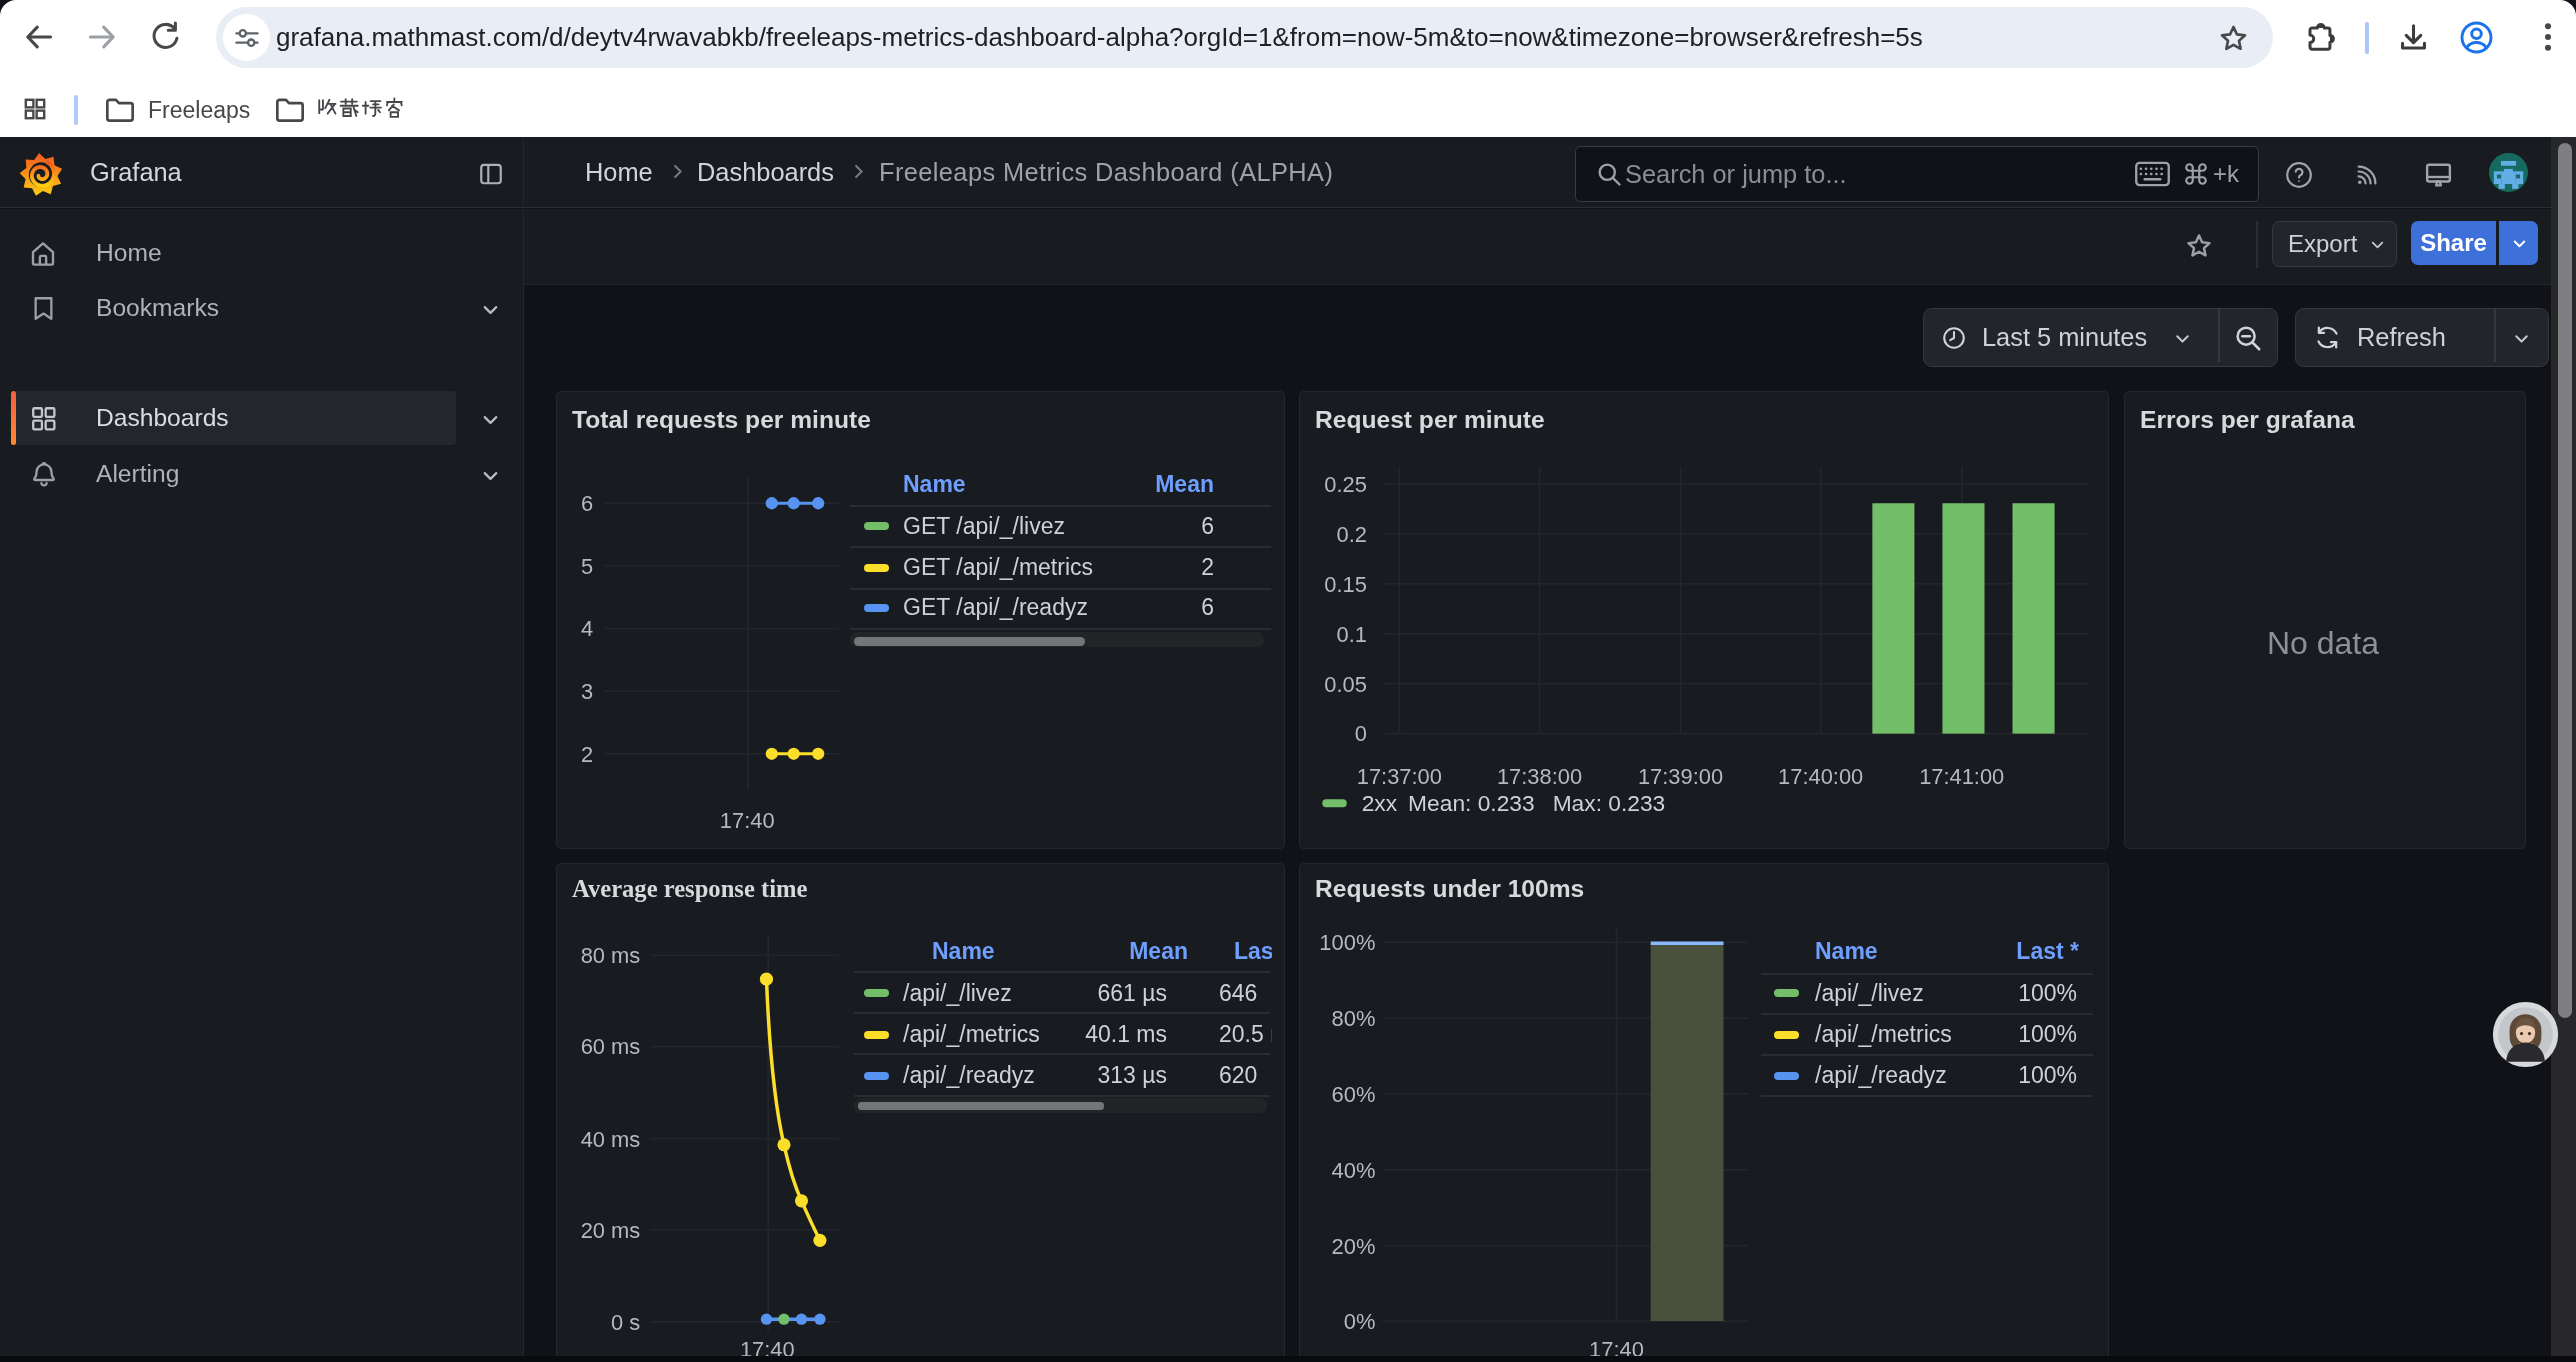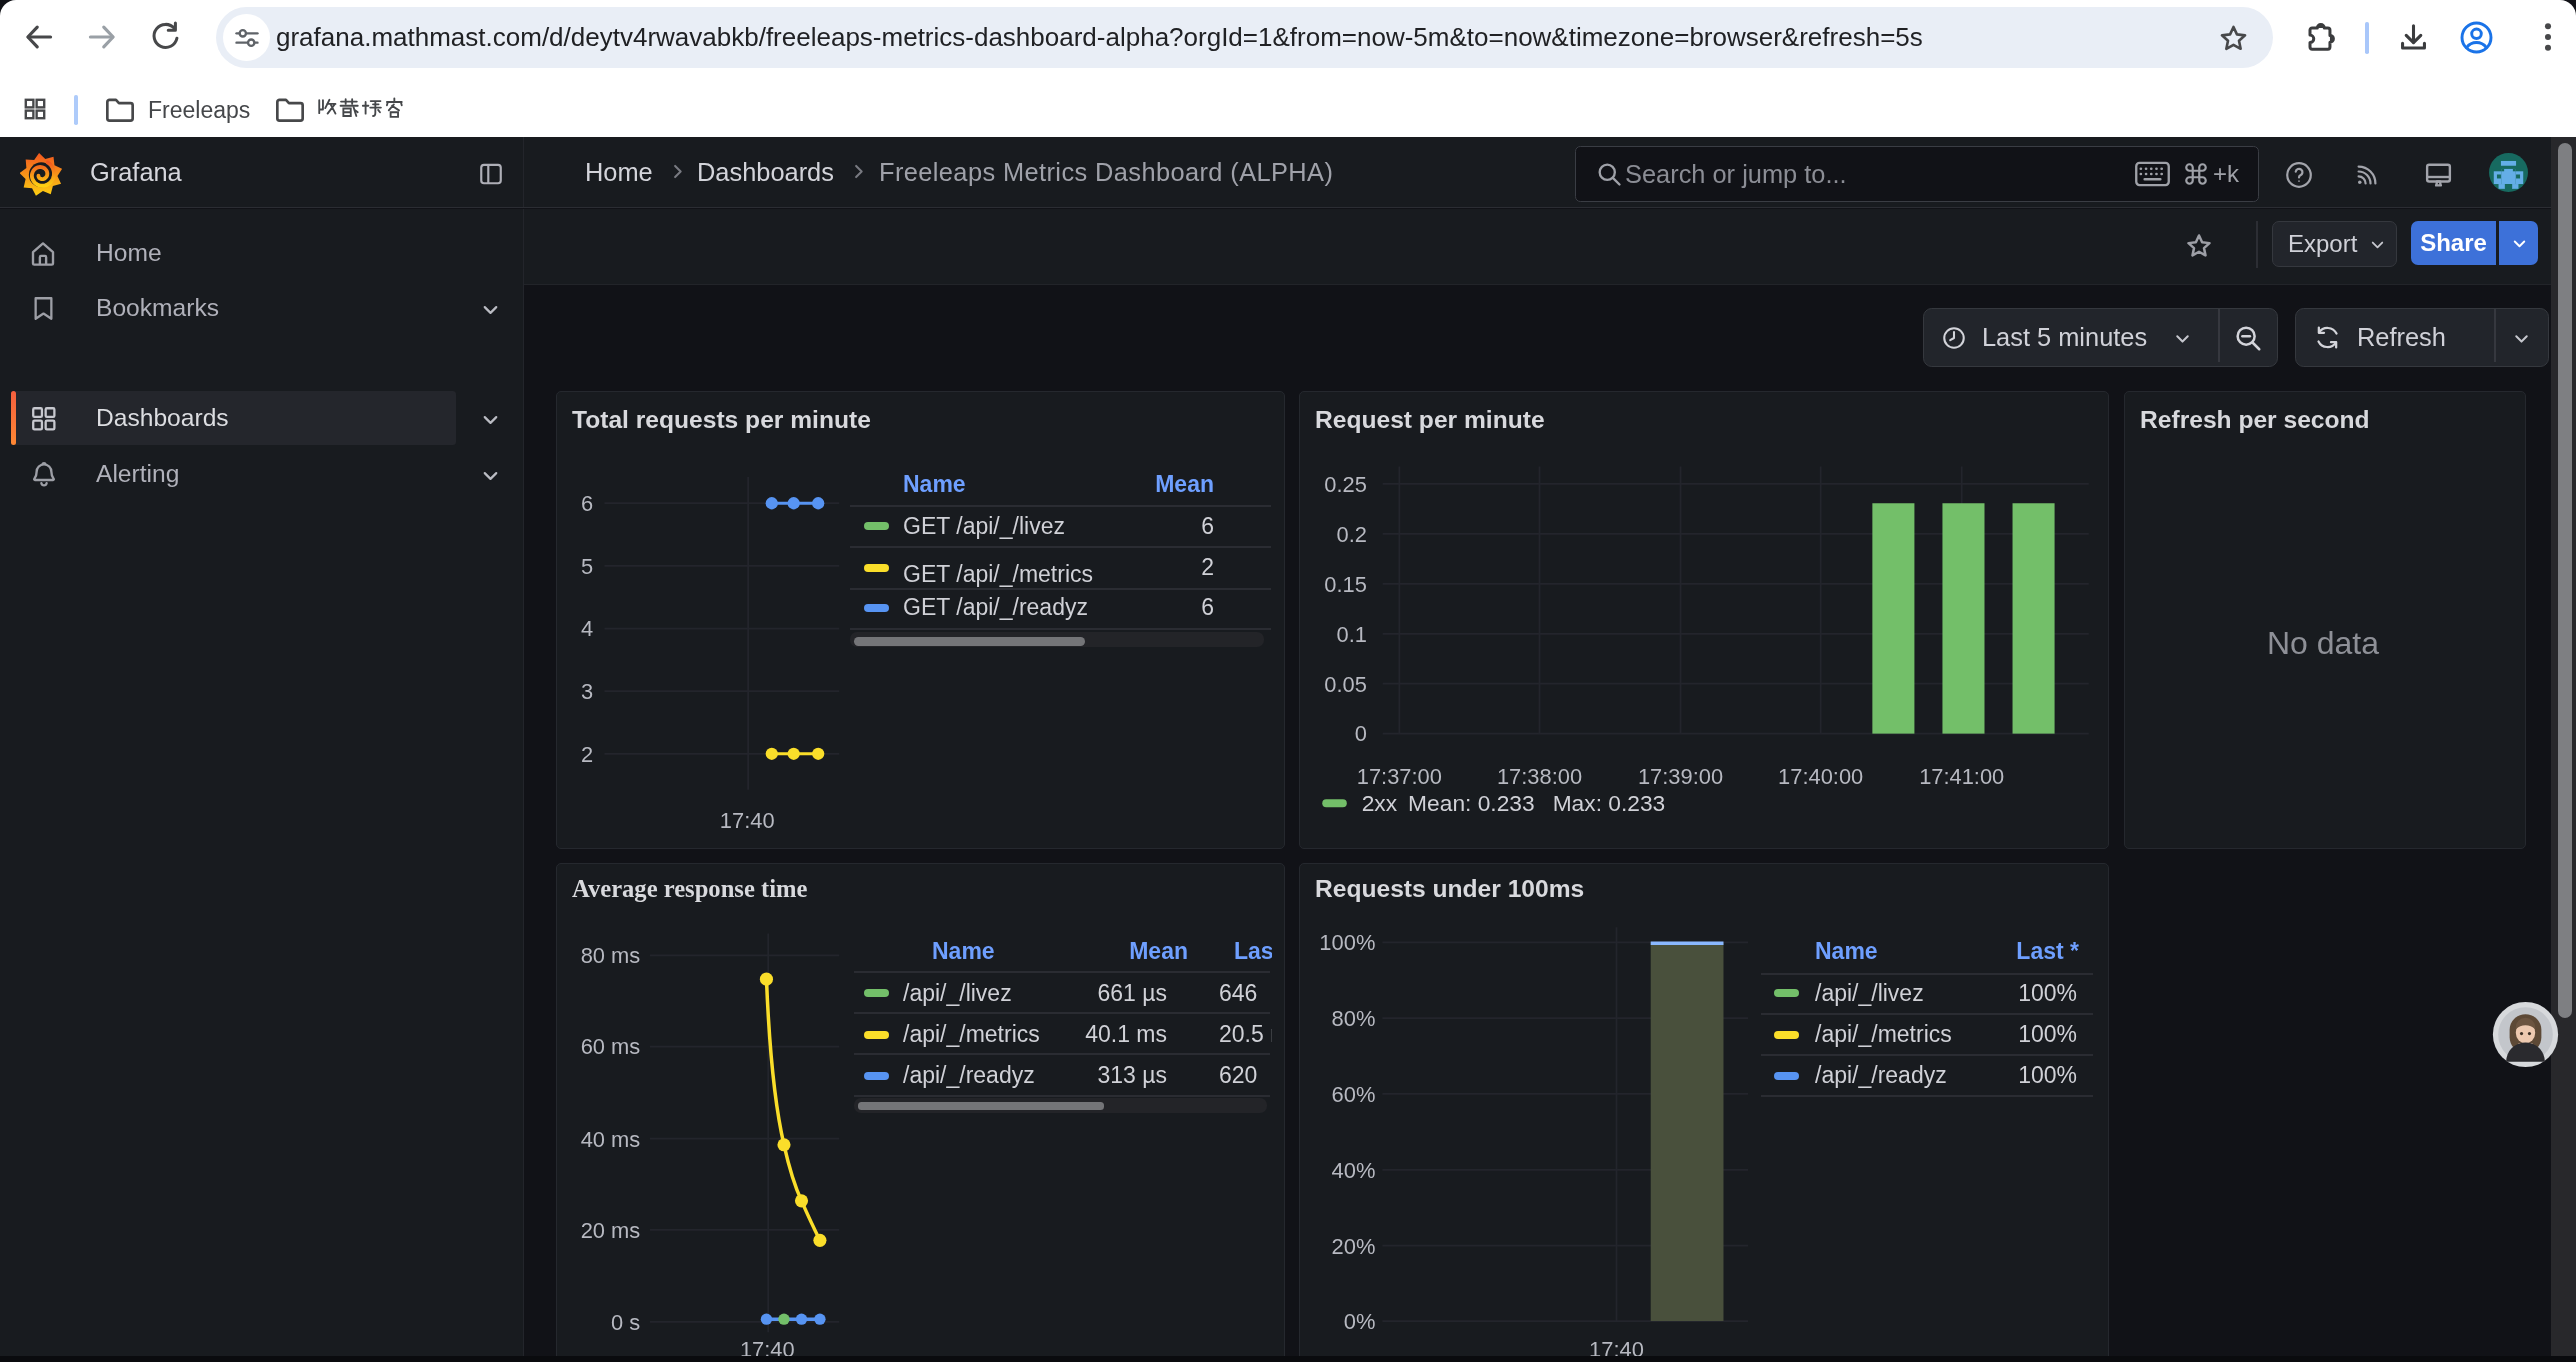--- a/index.html
+++ b/index.html
@@ -338,21 +338,21 @@
       <div class="abs" style="left:346px;top:73px;height:39px;line-height:39px;font-size:23px;font-weight:700;color:#6e9fff;">Name</div>
       <div class="abs" style="left:293px;top:73px;width:364px;height:39px;line-height:39px;font-size:23px;font-weight:700;color:#6e9fff;text-align:right;">Mean</div>
       <div class="abs" style="left:293px;top:113px;width:421px;height:1.8px;background:#2a2c32;"></div>
       <div class="abs" style="left:293px;top:154px;width:421px;height:1.8px;background:#2a2c32;"></div>
       <div class="abs" style="left:293px;top:196px;width:421px;height:1.8px;background:#2a2c32;"></div>
       <div class="abs" style="left:293px;top:236px;width:421px;height:1.8px;background:#2a2c32;"></div>
       <div class="dash" style="left:307px;top:130px;background:#73bf69;"></div>
       <div class="legrow" style="left:346px;top:115px;height:39px;line-height:39px;">GET /api/_/livez</div>
       <div class="legrow" style="left:293px;top:115px;width:364px;height:39px;line-height:39px;text-align:right;">6</div>
       <div class="dash" style="left:307px;top:172px;background:#fade2a;"></div>
-      <div class="legrow" style="left:346px;top:163px;height:39px;line-height:39px;">GET /api/_/metrics</div>
+      <div class="legrow" style="left:346px;top:156px;height:39px;line-height:39px;">GET /api/_/metrics</div>
       <div class="legrow" style="left:293px;top:156px;width:364px;height:39px;line-height:39px;text-align:right;">2</div>
       <div class="dash" style="left:307px;top:212px;background:#5794f2;"></div>
       <div class="legrow" style="left:346px;top:196px;height:39px;line-height:39px;">GET /api/_/readyz</div>
       <div class="legrow" style="left:293px;top:196px;width:364px;height:39px;line-height:39px;text-align:right;">6</div>
       <div class="abs" style="left:293px;top:240px;width:414px;height:15px;border-radius:7px;background:#232428;"></div>
       <div class="abs" style="left:297px;top:245px;width:231px;height:8.8px;border-radius:4.4px;background:#747578;"></div>
     </div>
 
     <div class="panel" id="p2" style="left:775px;top:105px;width:808px;height:456px;">
       <div class="ptitle" style="left:15px;top:14px;">Request per minute</div>
@@ -391,21 +391,21 @@
         <rect x="25" y="465" width="28" height="9" rx="4.5" fill="#73bf69"></rect>
         <g fill="#d0d1d7" font-size="26" font-family="Liberation Sans">
           <text x="70" y="478">2xx</text>
             <text x="123" y="478">Mean: 0.233</text>
             <text x="288" y="478">Max: 0.233</text>
         </g>
       </svg>
     </div>
 
     <div class="panel" id="p3" style="left:1600px;top:105px;width:400px;height:456px;">
-      <div class="ptitle" style="left:15px;top:14px;">Refresh per second</div>
+      <div class="ptitle" style="left:15px;top:14px;">Errors per grafana</div>
       <div class="abs" style="left:0;top:233px;width:396px;text-align:center;font-size:32px;color:#8e9097;">No data</div>
     </div>
 
     <div class="panel" id="p4" style="left:32px;top:577px;width:727px;height:526px;">
       <div class="ptitle" style="left:15px;top:10.5px;font-family:Liberation Serif, serif;">Average response time</div>
       <svg class="abs" style="left:0;top:0" width="723" height="523" viewBox="0 0 825 596">
         <g stroke="#23252c" stroke-width="2">
           <path d="M106 104 H322"></path>
             <path d="M106 208 H322"></path>
             <path d="M106 313 H322"></path>

